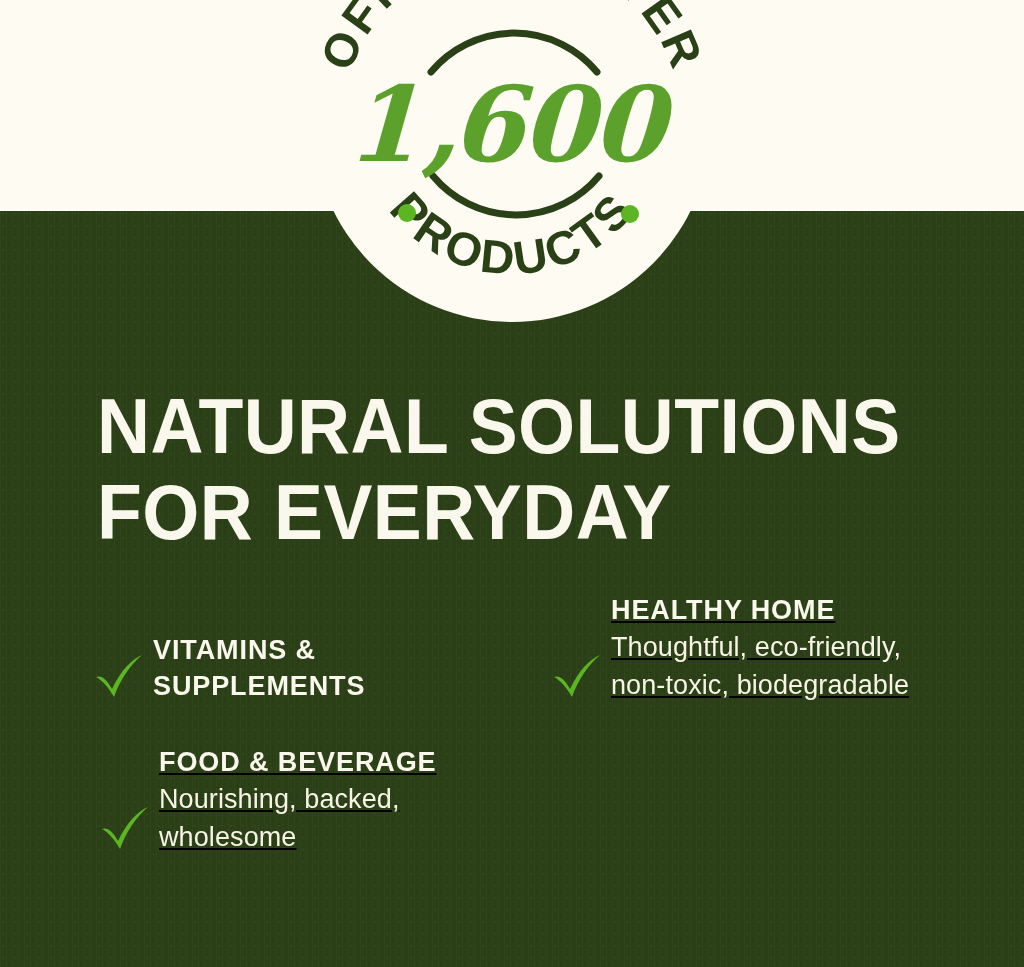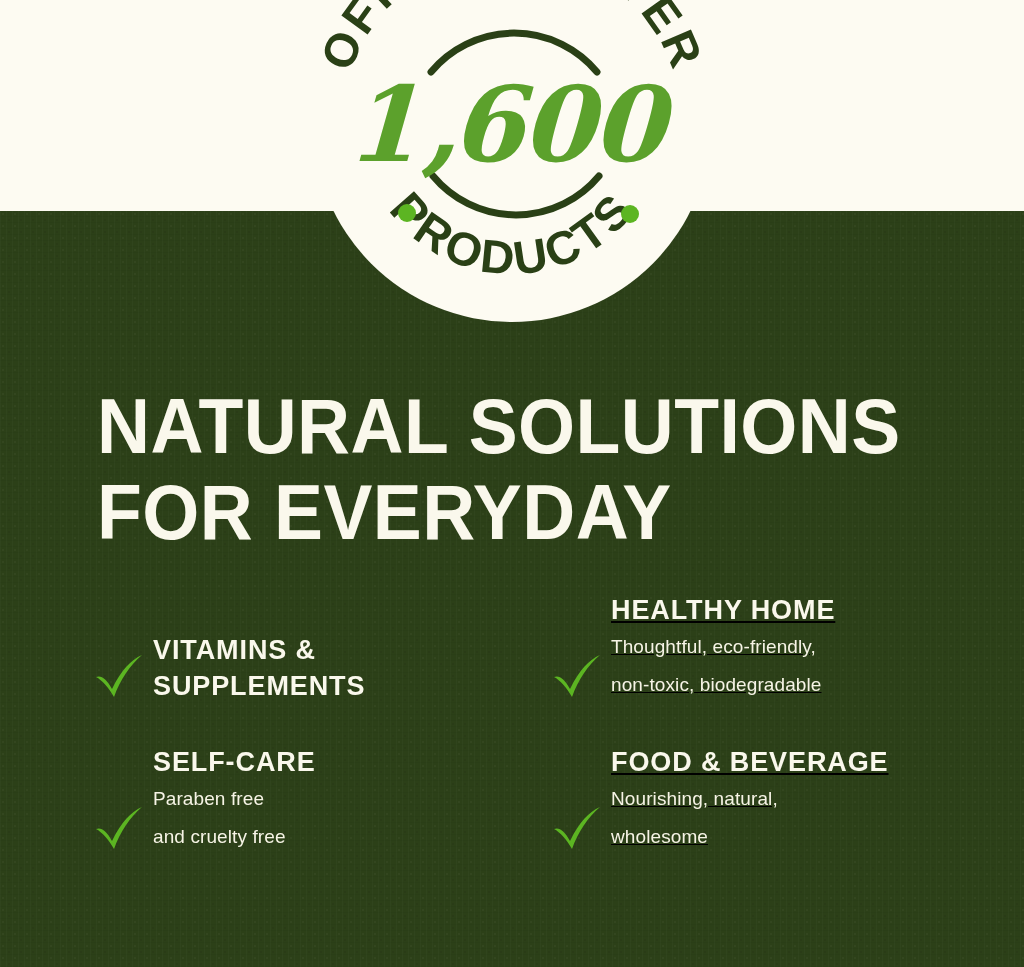--- a/index.html
+++ b/index.html
@@ -140,21 +140,21 @@
     font-weight: bold;
     font-size: 27px;
     line-height: 36px;
     letter-spacing: 0.9px;
     white-space: pre-line;
   }
   .fdesc {
     color: #F7F4E6;
     font-family: "Liberation Sans", sans-serif;
     font-weight: normal;
-    font-size: 19px;
+    font-size: 27px;
     line-height: 38px;
     letter-spacing: 0.1px;
     white-space: pre-line;
   }
 </style>
 </head>
 <body>
 
 <div class="banner">
 
@@ -211,40 +211,28 @@
           <path d="M4 27 C9 25 14 28 20 39 C29 20 39 10 50 5 C38 15 28 30 22 47 C17 38 10 30 4 27 Z" fill="#5CB522"></path>
         </svg>
       </span>
       <div class="ftext">
         <div class="ftitle">HEALTHY HOME</div>
         <div class="fdesc">Thoughtful, eco-friendly,
 non-toxic, biodegradable</div>
       </div>
     </div>
 
-    <div class="feature compact">
-      <span class="check">
-        <svg viewBox="0 0 54 54">
-          <path d="M4 27 C9 25 14 28 20 39 C29 20 39 10 50 5 C38 15 28 30 22 47 C17 38 10 30 4 27 Z" fill="#5CB522"></path>
-        </svg>
-      </span>
-      <div class="ftext">
-        <div class="ftitle">SELF-CARE</div>
-        <div class="fdesc">Paraben free
-and cruelty free</div>
-      </div>
-    </div>
 
     <div class="feature right-col compact">
       <span class="check">
         <svg viewBox="0 0 54 54">
           <path d="M4 27 C9 25 14 28 20 39 C29 20 39 10 50 5 C38 15 28 30 22 47 C17 38 10 30 4 27 Z" fill="#5CB522"></path>
         </svg>
       </span>
       <div class="ftext">
         <div class="ftitle">FOOD &amp; BEVERAGE</div>
-        <div class="fdesc">Nourishing, natural,
+        <div class="fdesc">Nourishing, backed,
 wholesome</div>
       </div>
     </div>
 
   </div>
 </div>
 
 </body></html>

